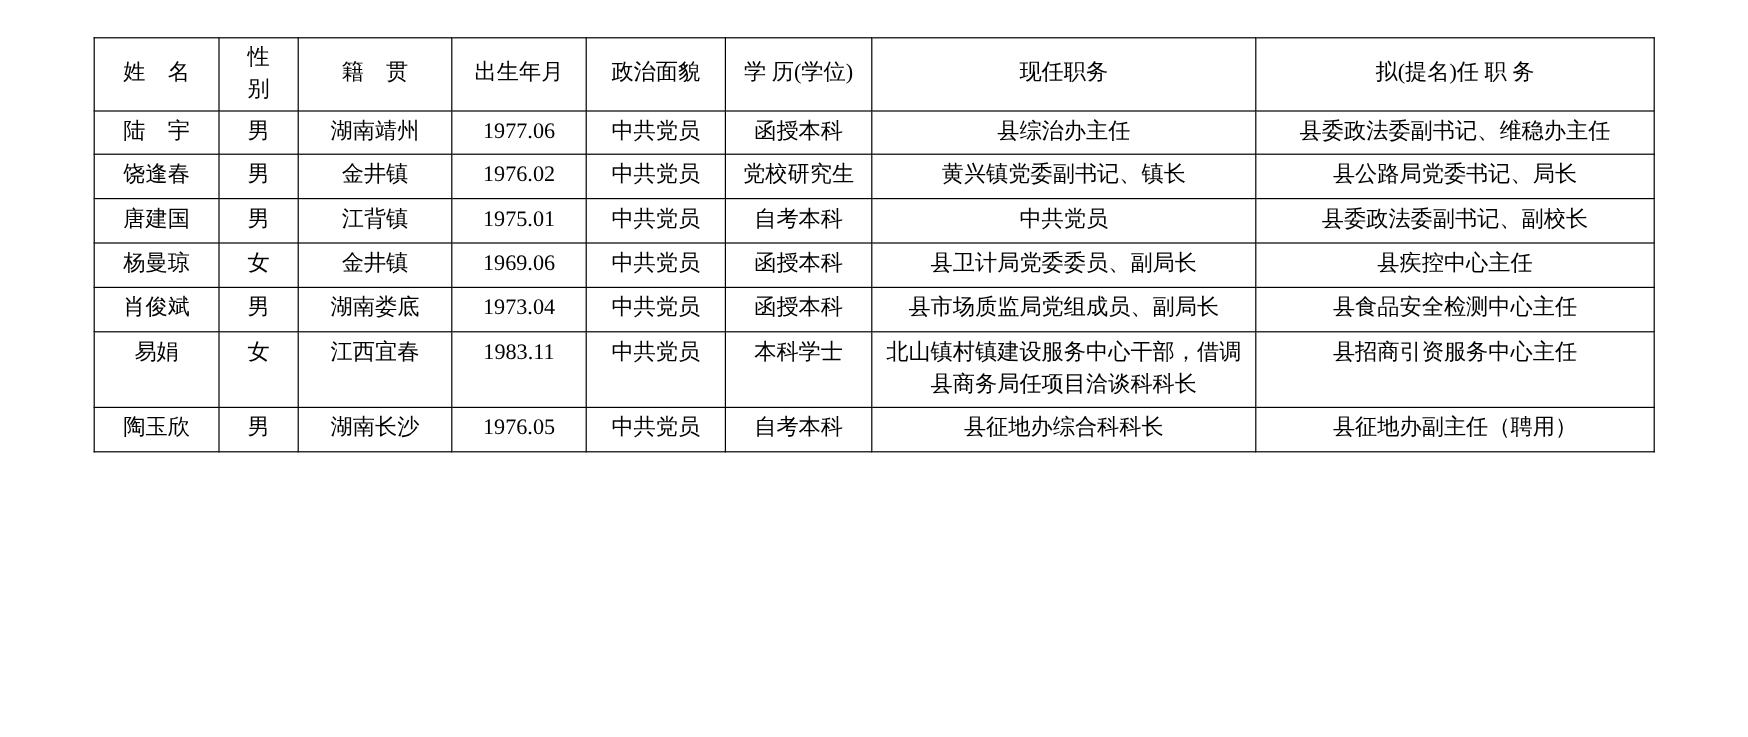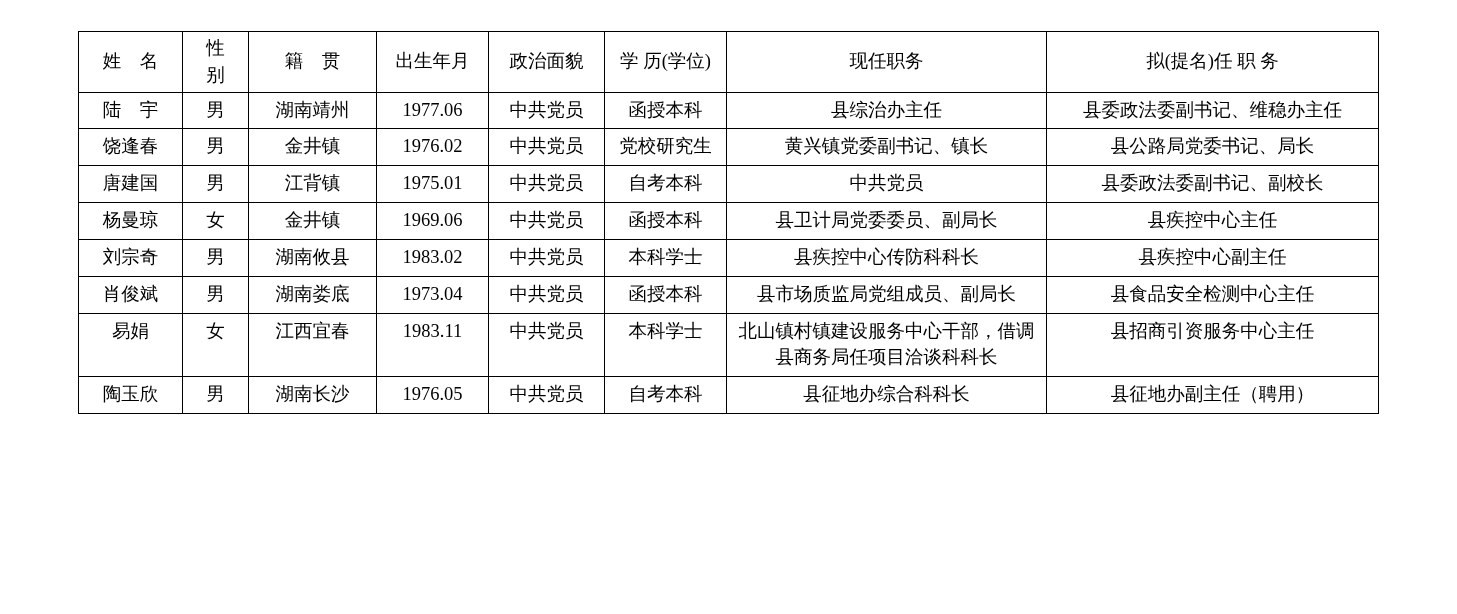--- a/index.html
+++ b/index.html
@@ -122,30 +122,20 @@
         <td class="name-cell">杨曼琼</td>
         <td class="center">女</td>
         <td class="center">金井镇</td>
         <td class="center">1969.06</td>
         <td class="center">中共党员</td>
         <td class="center">函授本科</td>
         <td class="left">县卫计局党委委员、副局长</td>
         <td class="left">县疾控中心主任</td>
       </tr>
       <tr>
-        <td class="name-cell">刘宗奇</td>
-        <td class="center">男</td>
-        <td class="center">湖南攸县</td>
-        <td class="center">1983.02</td>
-        <td class="center">中共党员</td>
-        <td class="center">本科学士</td>
-        <td class="left">县疾控中心传防科科长</td>
-        <td class="left">县疾控中心副主任</td>
-      </tr>
-      <tr>
         <td class="name-cell">肖俊斌</td>
         <td class="center">男</td>
         <td class="center">湖南娄底</td>
         <td class="center">1973.04</td>
         <td class="center">中共党员</td>
         <td class="center">函授本科</td>
         <td class="left">县市场质监局党组成员、副局长</td>
         <td class="left">县食品安全检测中心主任</td>
       </tr>
       <tr>

